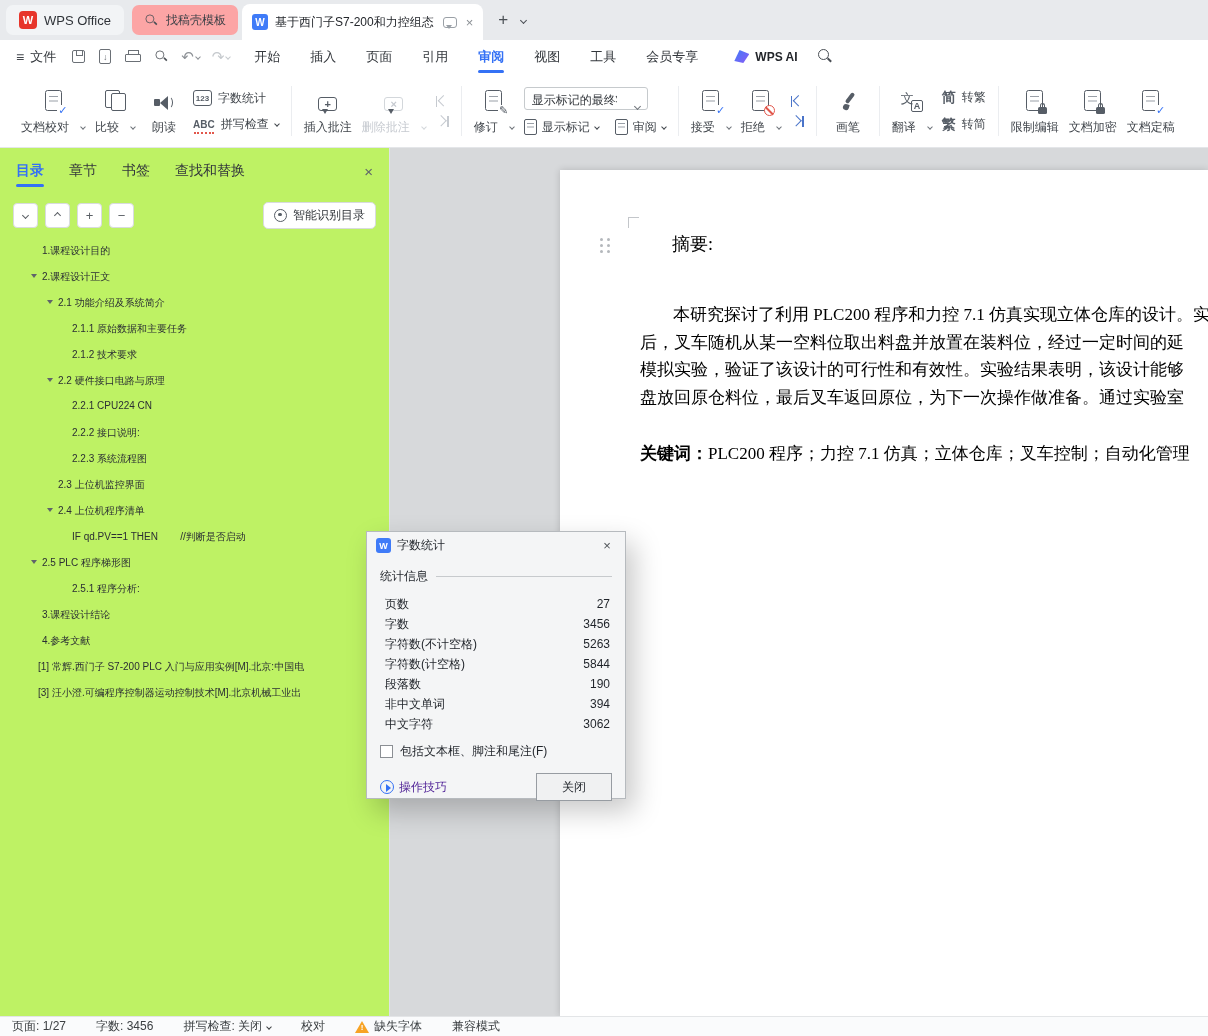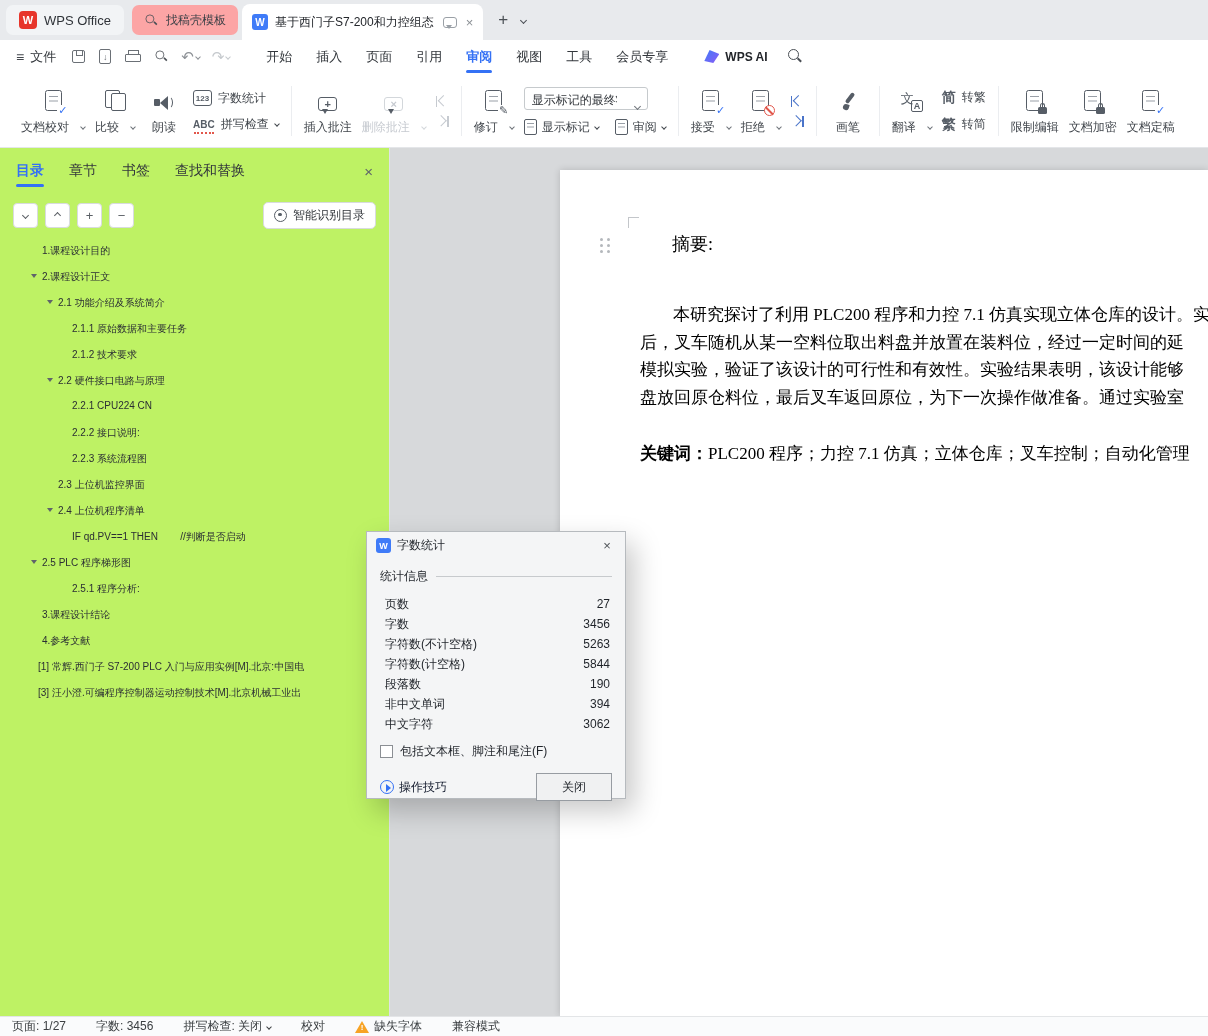--- a/index.html
+++ b/index.html
@@ -26,21 +26,21 @@
 .cv.up{transform:rotate(-135deg)}
 .cv.sm{width:4px;height:4px}
 
 
 .menubar{height:33px;background:#fff;display:flex;align-items:center;font-size:13px;color:#33373c;flex:none}
 .filebtn{display:flex;align-items:center;gap:6px;padding:0 8px 0 16px}
 .ham{font-size:14px;color:#44484e}
 .qicons{display:flex;align-items:center;gap:14px;margin-left:8px;color:#6b7076}
 .undo,.redo{display:flex;align-items:center;gap:2px;margin-left:12px;font-size:15px}
 .undo{color:#8d9196}.redo{color:#c5c9cd}
-.menus{display:flex;gap:24px;margin-left:36px}
+.menus{display:flex;gap:30px;margin-left:24px}
 .mi{height:33px;display:flex;align-items:center;position:relative}
 .mi.active{color:#3471f5;font-weight:700}
 .mi.active::after{content:"";position:absolute;left:0;right:0;bottom:0;height:3px;border-radius:2px;background:#3471f5}
 .mright{display:flex;align-items:center;gap:20px;margin-left:36px}
 .aibtn{display:flex;align-items:center;gap:6px;font-weight:700;font-size:12px;color:#23262b}
 .ailogo{width:15px;height:13px;background:linear-gradient(135deg,#3f7bf8,#8a5cf6);clip-path:polygon(0 85%,35% 0,100% 30%,60% 100%)}
 .mag{position:relative;width:15px;height:15px;color:#4a4f55;flex:none}
 .mag::before{content:"";position:absolute;left:0;top:0;width:9px;height:9px;border:1.5px solid currentColor;border-radius:50%}
 .mag::after{content:"";position:absolute;left:9.5px;top:9.5px;width:5px;height:1.7px;background:currentColor;transform:rotate(45deg)}
 .mag.sm{transform:scale(.8)}
@@ -144,21 +144,21 @@
 .dlgtitle{height:27px;display:flex;align-items:center;padding:0 9px;gap:6px}
 .dlgw{width:15px;height:15px;background:#3f7bf8;color:#fff;font-size:9px;font-weight:700;border-radius:3px;display:grid;place-items:center;flex:none}
 .dlgclose{margin-left:auto;font-size:13px;color:#4e5358;width:18px;text-align:center}
 .dlgbody{padding:6px 13px 0}
 .dlgsec{display:flex;align-items:center;gap:8px;margin:3px 0 9px}
 .dlgsec .line{flex:1;height:1px;background:#c7cacd}
 .dlgrow{display:flex;justify-content:space-between;height:20px;align-items:center;padding:0 2px 0 5px}
 .dlgcheck{display:flex;align-items:center;gap:7px;margin-top:9px}
 .cb{width:13px;height:13px;border:1px solid #8b8f94;background:#fff;flex:none}
 .dlgfoot{display:flex;align-items:center;margin-top:13px}
-.tips{color:#0f172a;display:flex;gap:5px;align-items:center}
+.tips{color:#4c1d95;display:flex;gap:5px;align-items:center}
 .play{width:14px;height:14px;border:1.3px solid #3471f5;border-radius:50%;position:relative;flex:none}
 .play::after{content:"";position:absolute;left:4.5px;top:3px;border:4px solid transparent;border-left:5.5px solid #3471f5}
 .btnclose{margin-left:auto;width:76px;height:28px;background:#f0f1f2;border:1px solid #979ca2;display:grid;place-items:center;font-size:12px;color:#1f2329}
 
 
 .statusbar{height:20px;background:#fafbfc;border-top:1px solid #e3e5e7;display:flex;align-items:center;font-size:12px;color:#3c4043;padding:0 12px;gap:30px;flex:none}
 .sitem{display:flex;align-items:center;gap:5px;white-space:nowrap}
 .warnic{position:relative;width:14px;height:12px;flex:none}
 .warnic::before{content:"";position:absolute;left:0;top:0;border-left:7px solid transparent;border-right:7px solid transparent;border-bottom:12px solid #f7a325}
 .warnic::after{content:"!";position:absolute;left:0;right:0;top:2px;color:#fff;font-size:8px;font-weight:700;text-align:center}

